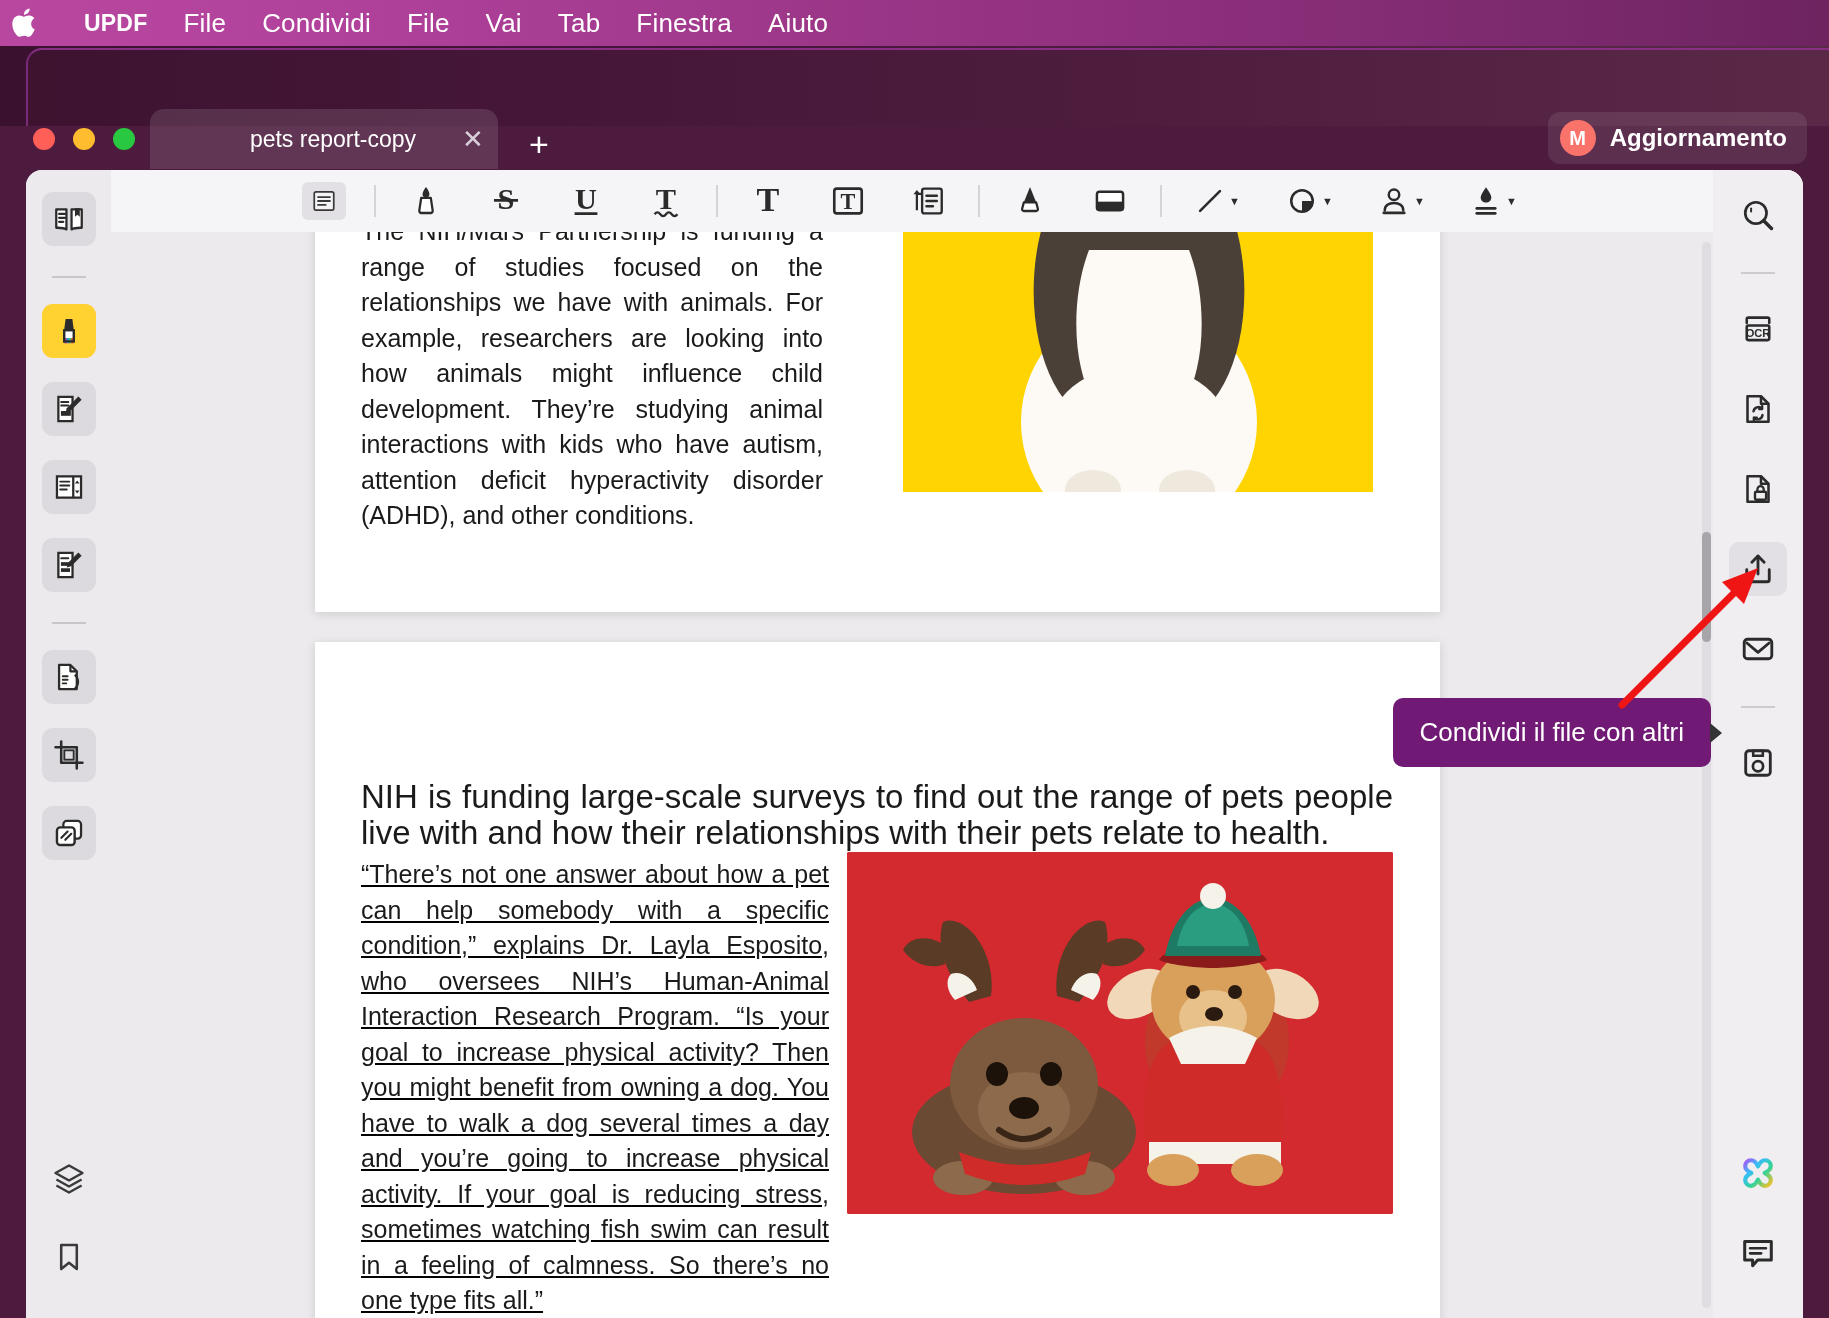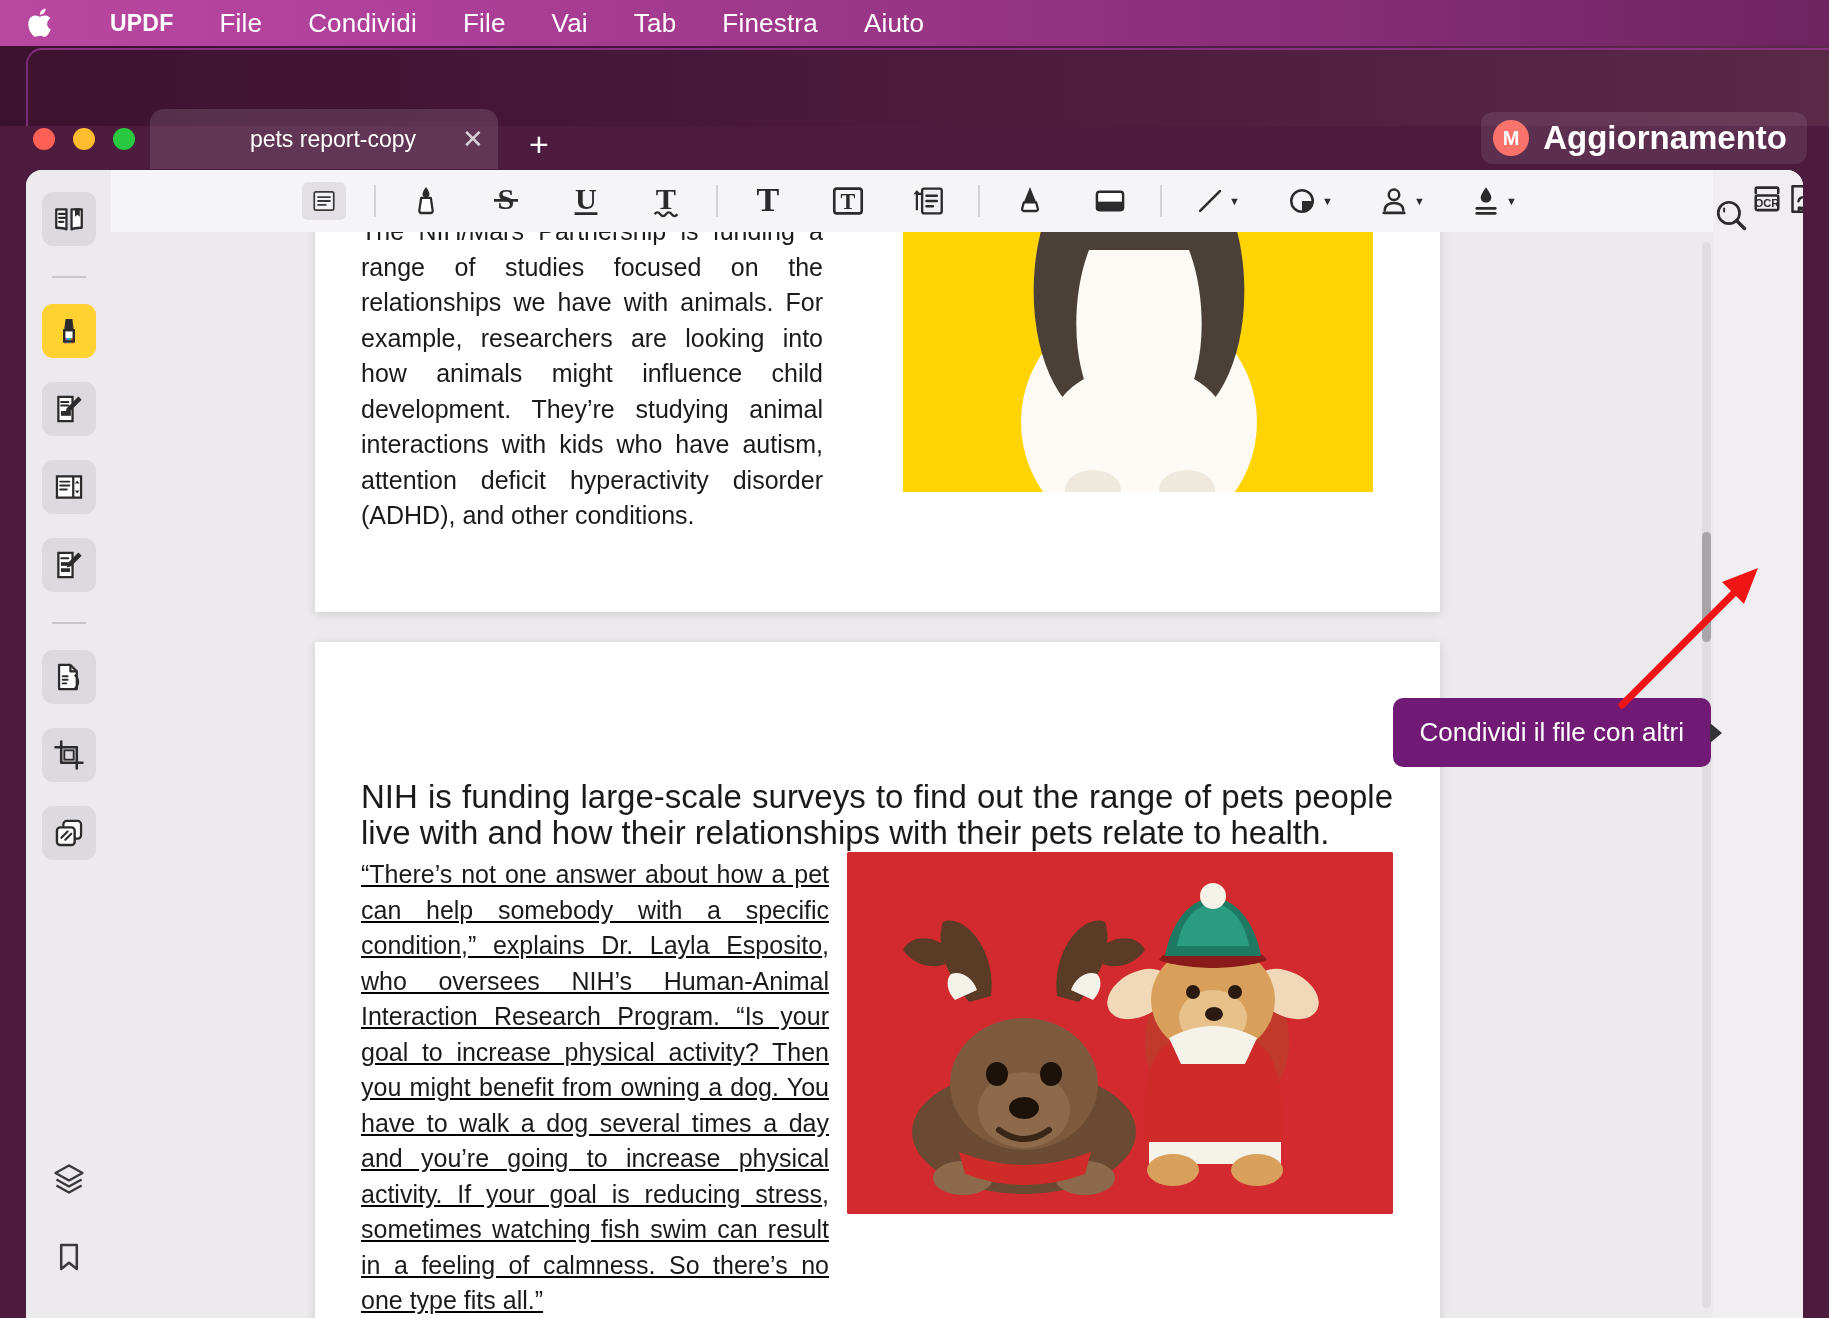--- a/index.html
+++ b/index.html
@@ -8,21 +8,21 @@
     overflow: hidden;
     font-family: "Liberation Sans", sans-serif;
     background: #3d1030;
   }
   #app { position: relative; width: 1829px; height: 1318px; }
 
   
   .menubar {
     position: absolute; top: 0; left: 0; width: 1829px; height: 46px;
     background: linear-gradient(90deg, #b8479f 0%, #b0419b 20%, #9c3788 45%, #8d2f7c 65%, #7b2a6d 85%, #6d245f 100%);
-    display: flex; align-items: center; gap: 10px; padding-left: 26px;
+    display: flex; align-items: center; gap: 0px; padding-left: 10px;
     z-index: 40;
   }
   .apple-logo { width: 30px; height: 34px; position: relative; margin-right: 26px; }
   .apple-logo svg { display:block; }
   .menu-item {
     color: #ffffff; font-size: 26px; padding: 0 18px; line-height: 46px;
     letter-spacing: 0.2px; white-space: nowrap;
   }
   .menu-item.bold { font-weight: bold; font-size: 23px; }
 
@@ -70,21 +70,21 @@
   .update-pill {
     position: absolute; top: 66px; right: 22px; height: 52px;
     background: rgba(255,255,255,0.09); border-radius: 12px;
     display: flex; align-items: center; gap: 14px; padding: 0 20px 0 12px; z-index: 12;
   }
   .avatar {
     width: 36px; height: 36px; border-radius: 50%; background: #f9736a;
     color: #fff; font-size: 20px; font-weight: bold;
     display: flex; align-items: center; justify-content: center;
   }
-  .update-label { color: #fff; font-size: 33px; font-weight: bold; white-space: nowrap; }
+  .update-label { color: #fff; font-size: 24px; font-weight: bold; white-space: nowrap; }
 
   
   .shell {
     position: absolute; top: 124px; left: 26px; right: 26px; bottom: 0;
     background: #eceaed;
     border-top-left-radius: 16px; border-top-right-radius: 16px;
     overflow: hidden;
   }
 
   
@@ -129,21 +129,21 @@
   .tb-btn.framed {
     background: #e2e0e4; border-radius: 6px; width: 44px; height: 38px; margin: 0 18px;
   }
   .tb-sep { width: 2px; height: 32px; background: #d5d3d8; margin: 0 10px; }
   .caret { font-size: 11px; color: #2b2b2b; margin-left: 5px; }
 
   
   .right-rail {
     position: absolute; top: 0; right: 0; width: 90px; bottom: 0;
     background: #f0eef1;
-    display: flex; 
+    display: flex; flex-direction: column; align-items: center;
     padding-top: 2px; z-index: 6;
   }
   .rrail-btn {
     width: 58px; height: 54px; border-radius: 10px;
     display: flex; align-items: center; justify-content: center;
     margin-bottom: 26px; cursor: pointer;
   }
   .rrail-btn.hl { background: #e2e0e4; }
   .rrail-sep { width: 34px; height: 2px; background: #cdcad0; margin: 4px 0 28px 0; }
   .rrail-spacer { flex: 1; }

